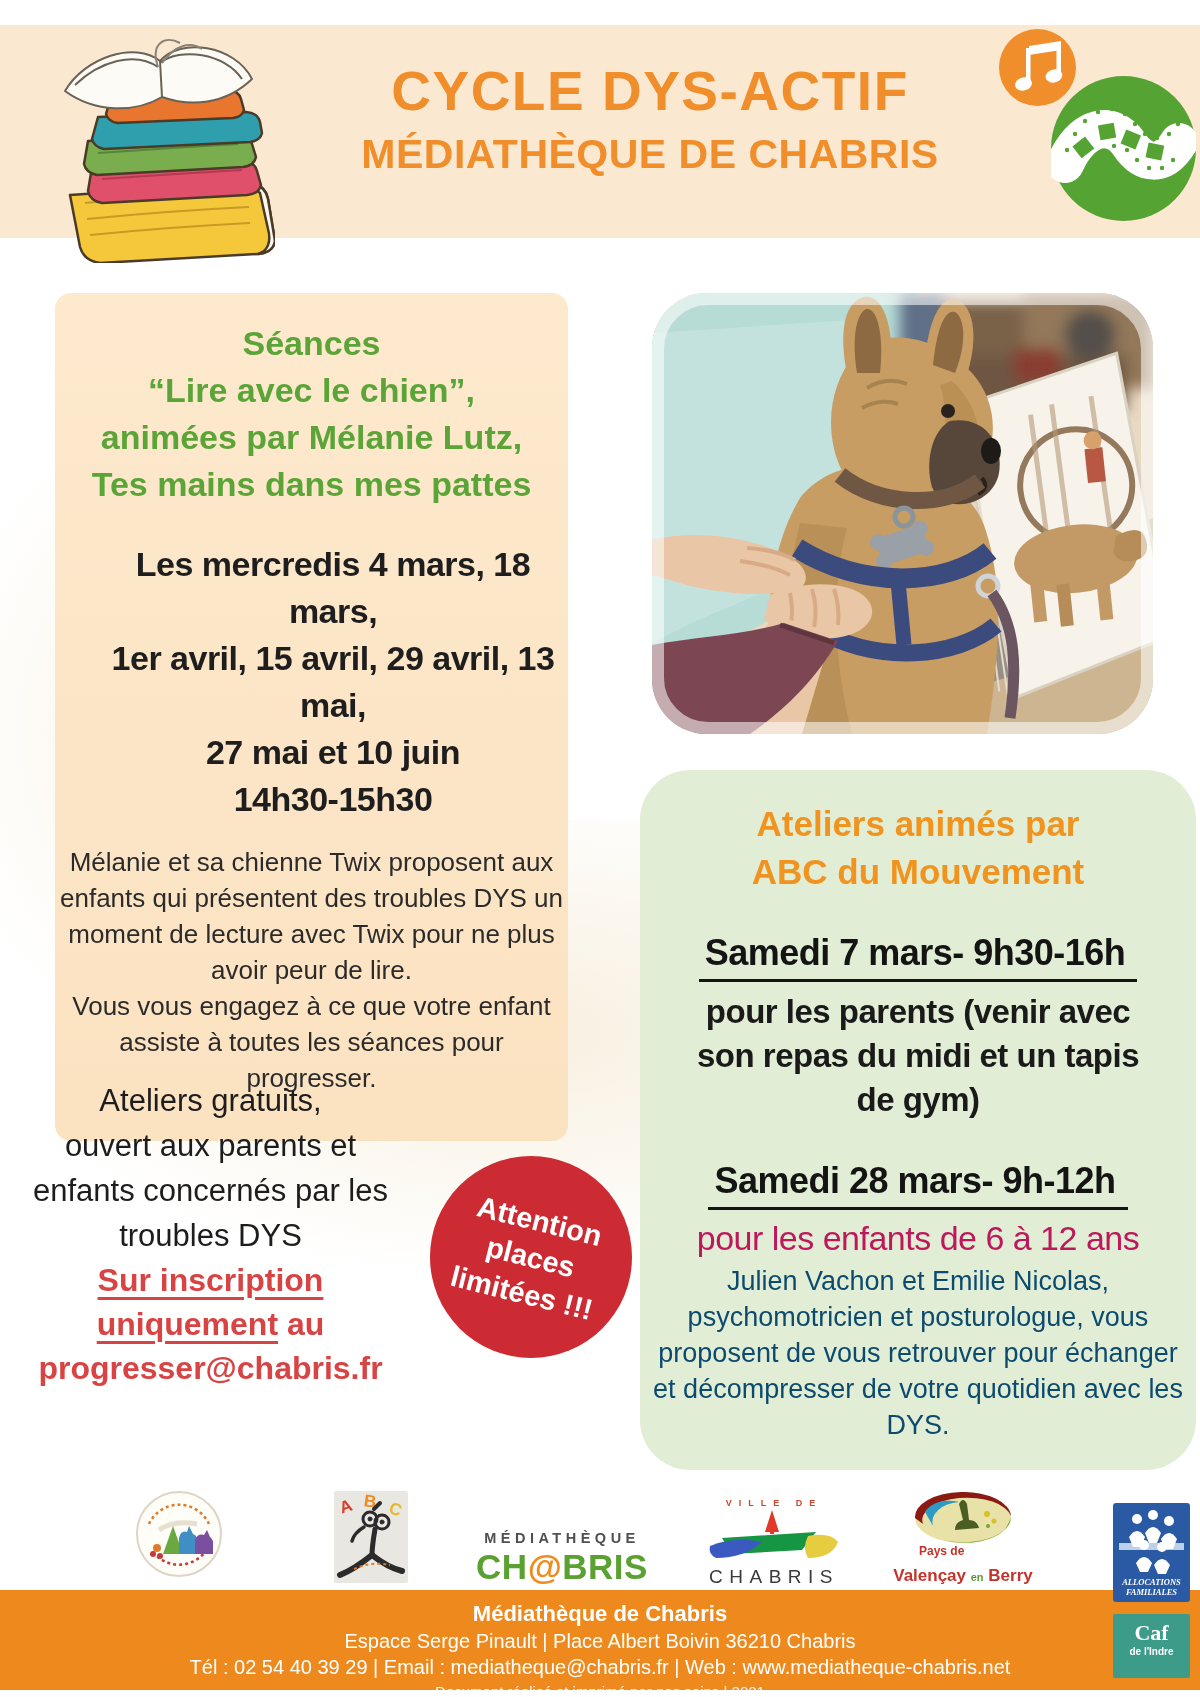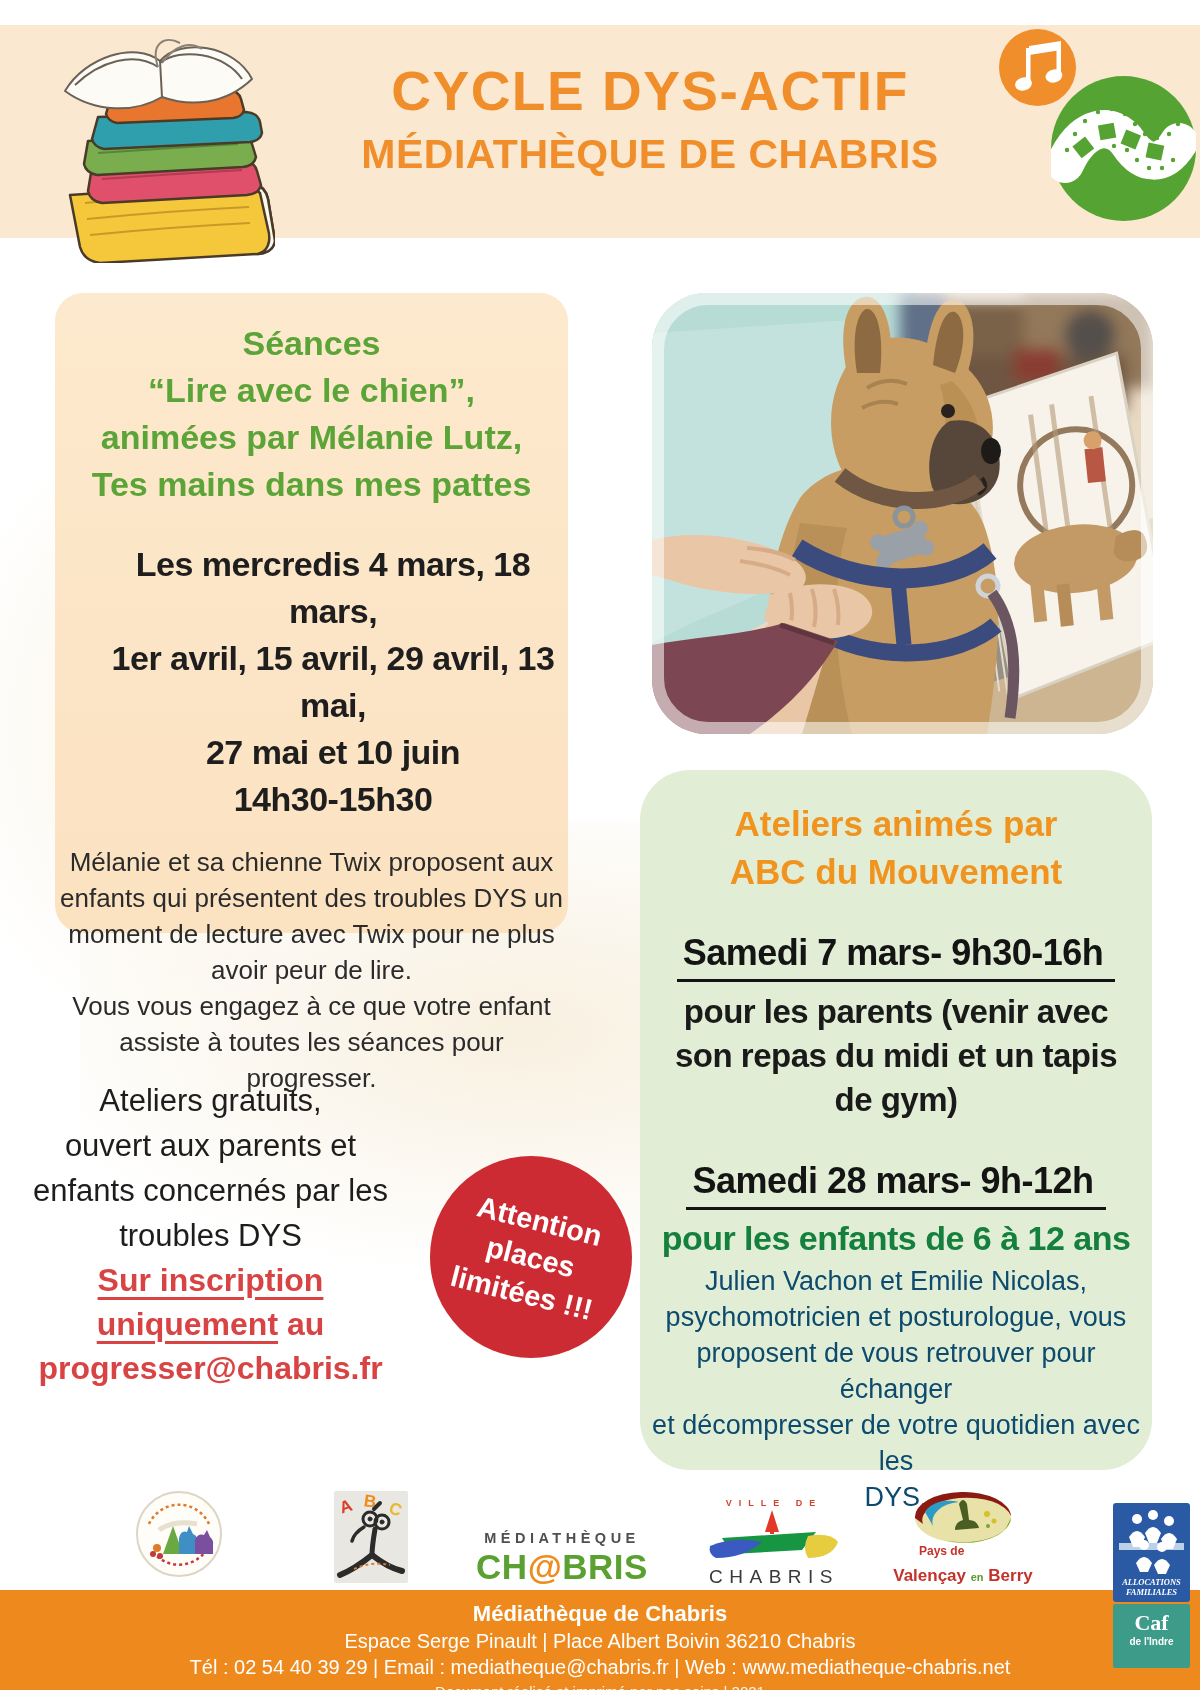--- a/index.html
+++ b/index.html
@@ -16,38 +16,38 @@
 
   
   .header-band{left:0;top:25px;width:1200px;height:213px;background:#fbe8d1;}
   .header-titles{left:290px;top:60px;width:720px;text-align:center;}
   .title1{font-size:55px;font-weight:700;color:#ef8e2a;letter-spacing:1.5px;line-height:62px;}
   .title2{font-size:41px;font-weight:700;color:#ef8e2a;letter-spacing:.5px;line-height:48px;margin-top:8px;}
   .music-circle{left:999px;top:29px;width:77px;height:77px;border-radius:50%;background:#ef8e2a;}
   .film-circle{left:1051px;top:76px;width:145px;height:145px;border-radius:50%;background:#55a333;}
 
   
-  .peach-box{left:55px;top:293px;width:513px;height:640px;border-radius:28px;
+  .peach-box{left:55px;top:293px;width:513px;height:848px;border-radius:16px;
              background:linear-gradient(180deg,#fde9cd 0%,#fbe2c1 100%);text-align:center;}
   .green-heading{margin-top:27px;font-size:34px;font-weight:700;color:#5ba438;line-height:47px;}
   .dates{margin-top:33px;font-size:34px;font-weight:700;color:#1e1e1e;line-height:47px;letter-spacing:-.5px;padding-left:43px;}
   .peach-para{margin-top:21px;font-size:26px;color:#2b2b2b;line-height:36px;}
 
   
   .dog-photo{left:652px;top:293px;width:501px;height:441px;border-radius:55px;overflow:hidden;}
 
   
-  .green-box{left:640px;top:770px;width:512px;height:700px;border-radius:50px;background:#e1eed5;text-align:center;}
+  .green-box{left:640px;top:770px;width:556px;height:700px;border-radius:50px;background:#e1eed5;text-align:center;}
   .gb-orange{margin-top:30px;font-size:35px;font-weight:700;color:#f0941f;line-height:48px;}
   .gb-green{font-size:35px;font-weight:700;color:#5cb23c;line-height:48px;}
   .session-title{display:inline-block;margin-top:36px;font-size:36px;font-weight:700;color:#141414;
                  border-bottom:3px solid #141414;padding:0 12px 5px 6px;letter-spacing:-.5px;}
   .session-title.second{margin-top:38px;}
   .s1-body{margin-top:8px;font-size:33px;font-weight:700;color:#1a1a1a;line-height:44px;letter-spacing:-.5px;}
-  .s2-sub{margin-top:6px;font-size:34px;font-weight:700;color:#15803d;line-height:44px;letter-spacing:-.5px;}
+  .s2-sub{margin-top:6px;font-size:34px;font-weight:400;color:#be185d;line-height:44px;letter-spacing:-.5px;}
   .s2-body{margin-top:3px;font-size:27px;color:#0c4a6e;line-height:36px;}
 
   
   .info-block{left:8px;top:1078px;width:405px;text-align:center;}
   .info-text{font-size:31px;color:#1d1d1d;line-height:45px;}
   .inscription{margin-top:0;font-size:32px;font-weight:700;color:#d84444;line-height:44px;}
   .red-underline{text-decoration:underline;text-decoration-thickness:3px;text-underline-offset:6px;}
 
   
   .red-badge{left:430px;top:1156px;width:202px;height:202px;border-radius:50%;background:#cd2b33;
@@ -71,21 +71,21 @@
   .ville-name{font-size:19px;color:#3a3a3a;letter-spacing:6.5px;margin-top:2px;}
   .logo-valencay{left:893px;top:1492px;width:140px;text-align:center;}
   .val-line1{font-size:12px;font-weight:700;color:#c4332b;text-align:left;margin-left:14px;margin-top:-4px;padding-left:12px;}
   .val-line2{font-size:17px;font-weight:700;color:#c4332b;margin-top:8px;}
   .val-en{font-size:11px;color:#5c9a2e;font-weight:700;}
   .val-tagline{margin:3px auto 0;width:116px;border-bottom:2px dotted #9a9a9a;height:3px;opacity:.8;}
   .logo-caf{left:1113px;top:1503px;width:77px;z-index:6;}
   .caf-blue{width:77px;height:99px;background:#2b5aa5;border-radius:3px;position:relative;}
   .caf-alloc{position:absolute;bottom:5px;left:0;width:100%;color:#fff;font-size:8.5px;font-weight:700;
              font-style:italic;text-align:center;line-height:9.5px;font-family:"Liberation Serif",serif;}
-  .caf-teal{width:77px;height:64px;background:#3d9b8a;margin-top:2px;border-radius:2px;
+  .caf-teal{width:77px;height:64px;background:#3d9b8a;margin-top:12px;border-radius:2px;
             color:#fff;text-align:center;}
   .caf-name{font-size:22px;font-weight:700;padding-top:6px;font-family:"Liberation Serif",serif;}
   .caf-dept{font-size:10px;font-weight:700;}
 
   
   .footer{left:0;top:1590px;width:1200px;height:100px;background:#ee8a1d;color:#ffffff;text-align:center;z-index:3;}
   .f1{padding-top:11px;font-size:22px;font-weight:700;}
   .f2{margin-top:3px;font-size:20px;}
   .f3{margin-top:3px;font-size:20px;}
   .f4{margin-top:4px;font-size:15px;opacity:.92;}

